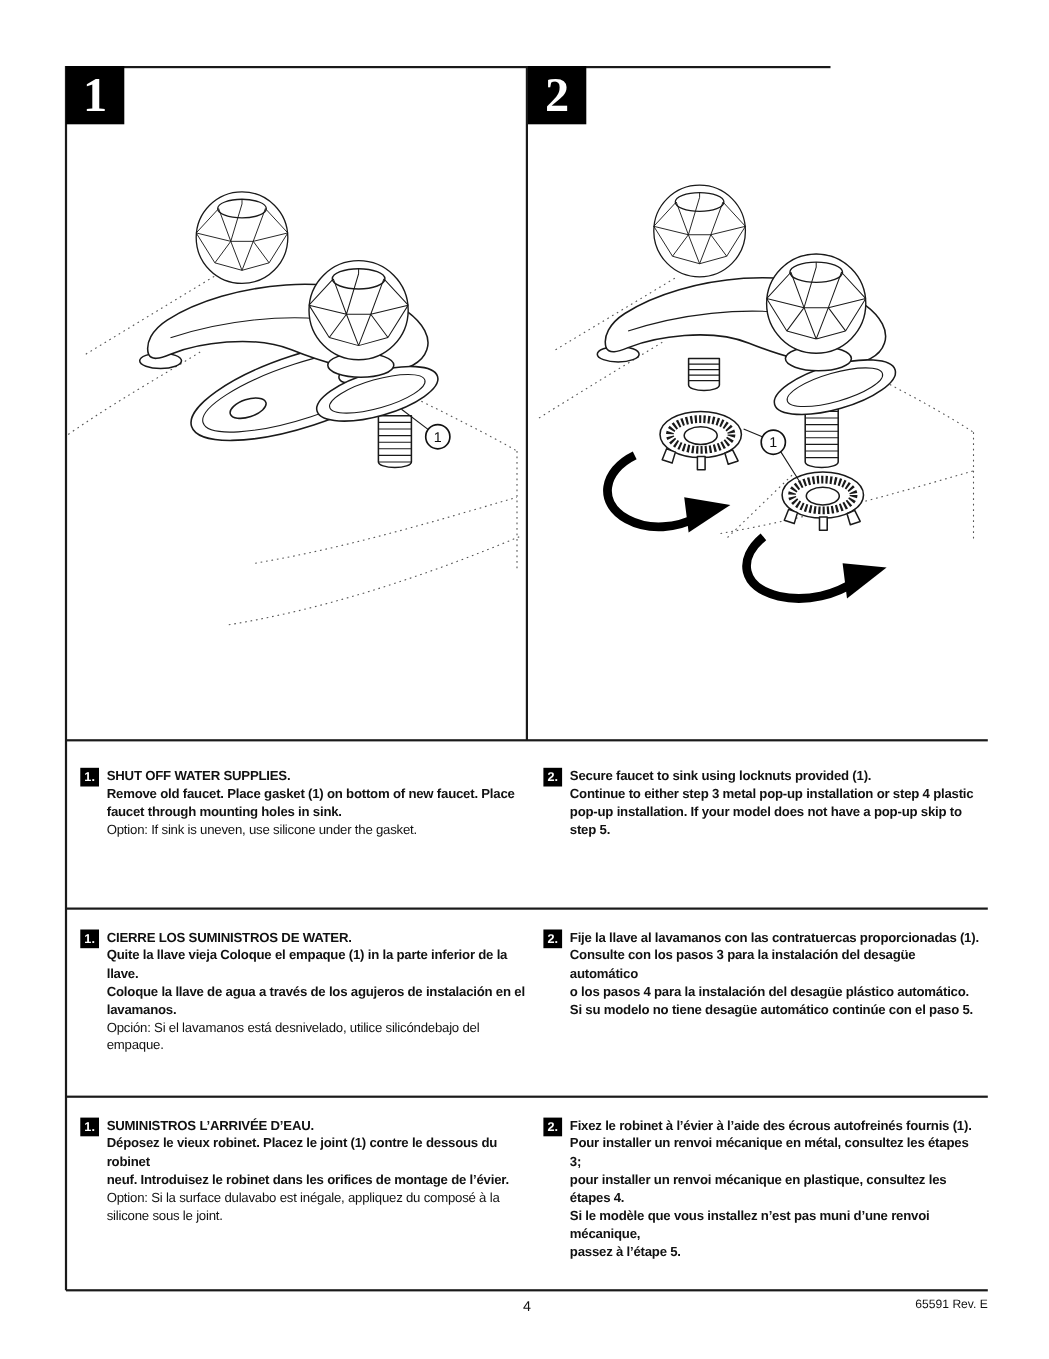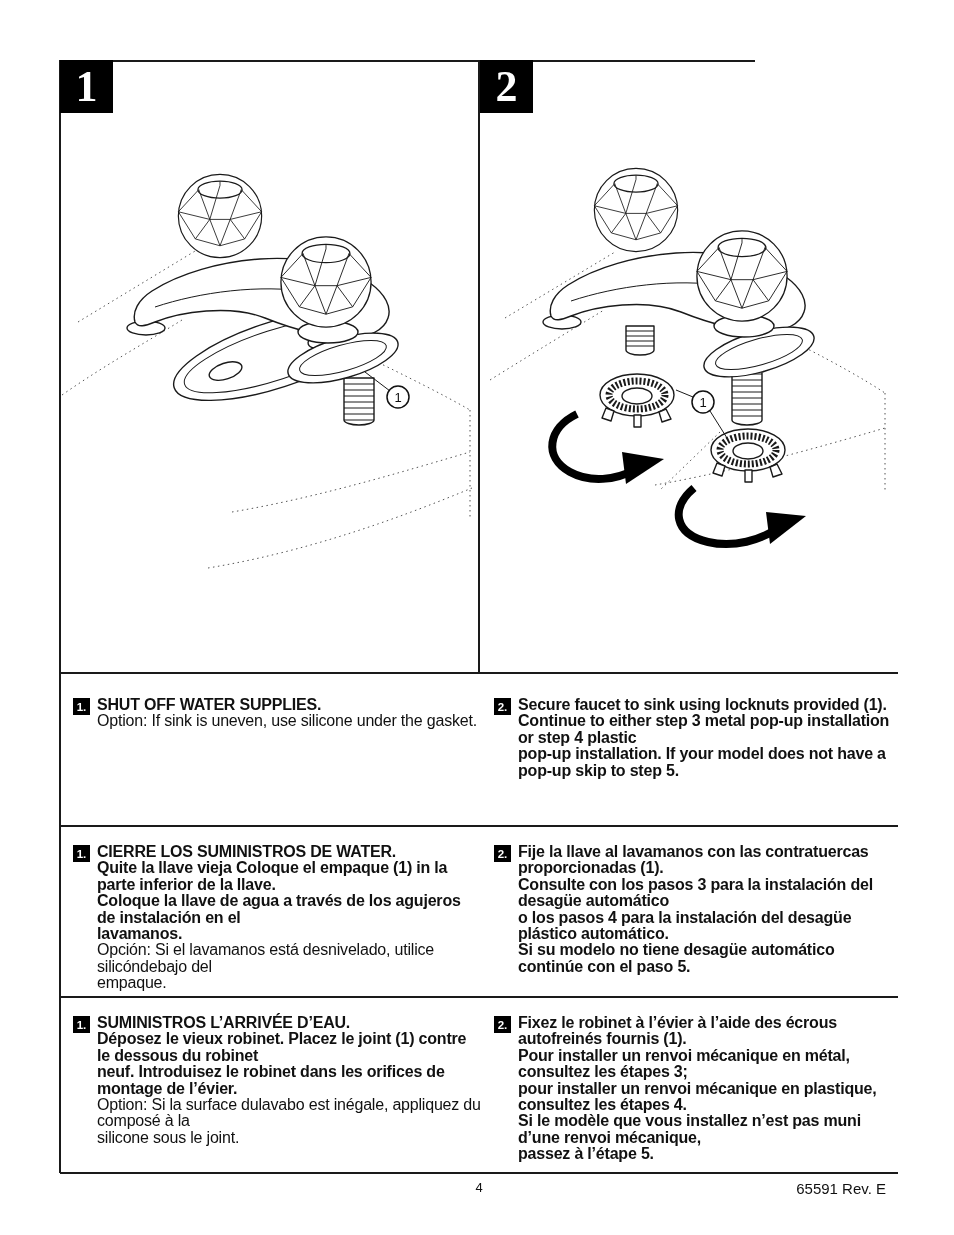--- a/index.html
+++ b/index.html
@@ -7,26 +7,26 @@
         font-family:"Liberation Sans",sans-serif;color:#111;overflow:hidden;}
   .rule{position:absolute;background:#1a1a1a;}
   .panel-num{position:absolute;width:53px;height:53px;background:#000;color:#fff;
              font-family:"Liberation Serif",serif;font-weight:bold;font-size:44px;
              display:flex;align-items:center;justify-content:center;line-height:1;}
   .figure-svg{position:absolute;}
   .step-col{position:absolute;display:flex;align-items:flex-start;gap:7px;}
   .badge{flex:0 0 17px;width:17px;height:17px;background:#000;color:#fff;
          font-weight:bold;font-size:11.5px;display:flex;align-items:center;
          justify-content:center;margin-top:1px;}
-  .step-text{font-size:16px;line-height:16.4px;letter-spacing:-0.2px;}
+  .step-text{font-size:12px;line-height:16.4px;letter-spacing:-0.2px;}
   .heading{font-weight:bold;}
   .body-text{white-space:pre-line;font-weight:bold;}
   .option-text{font-weight:normal;white-space:pre-line;}
   .footer-page{position:absolute;left:60px;width:838px;top:1180px;text-align:center;font-size:13px;}
-  .footer-doc{position:absolute;top:1180px;right:68px;font-size:15px;margin-left:36px;}
+  .footer-doc{position:absolute;top:1180px;right:56px;font-size:11px;margin-left:36px;}
   svg .thin{fill:none;stroke:#1a1a1a;stroke-width:1;}
   svg .wh{fill:#ffffff;stroke:#1a1a1a;stroke-width:1.4;stroke-linejoin:round;}
   svg .dot{fill:none;stroke:#555;stroke-width:1;stroke-dasharray:1.5 3.5;}
   svg .arrow{fill:none;stroke:#000;stroke-width:8;stroke-linecap:butt;}
   svg .callout-circle{fill:#fff;stroke:#111;stroke-width:1.5;}
   svg text.callout-num{font-family:"Liberation Sans",sans-serif;font-size:13px;fill:#111;
                        text-anchor:middle;}
 </style>
 </head>
 <body>
@@ -155,20 +155,22 @@
     </g>
   </svg>
 
   <div class="panel-num" style="left:60px;top:60px;">1</div>
   <div class="panel-num" style="left:480px;top:60px;">2</div>
 
   <div class="step-col" style="left:73px;top:697px;width:410px;">
     <div class="badge">1.</div>
     <div class="step-text">
       <div class="heading">SHUT OFF WATER SUPPLIES.</div>
+      <div class="body-text">Remove old faucet. Place gasket (1) on bottom of new faucet. Place
+faucet through mounting holes in sink.</div>
       <div class="option-text">Option: If sink is uneven, use silicone under the gasket.</div>
     </div>
   </div>
   <div class="step-col" style="left:494px;top:697px;width:398px;">
     <div class="badge">2.</div>
     <div class="step-text">
       <div class="body-text">Secure faucet to sink using locknuts provided (1).
 Continue to either step 3 metal pop-up installation or step 4 plastic
 pop-up installation. If your model does not have a pop-up skip to step 5.</div>
     </div>

